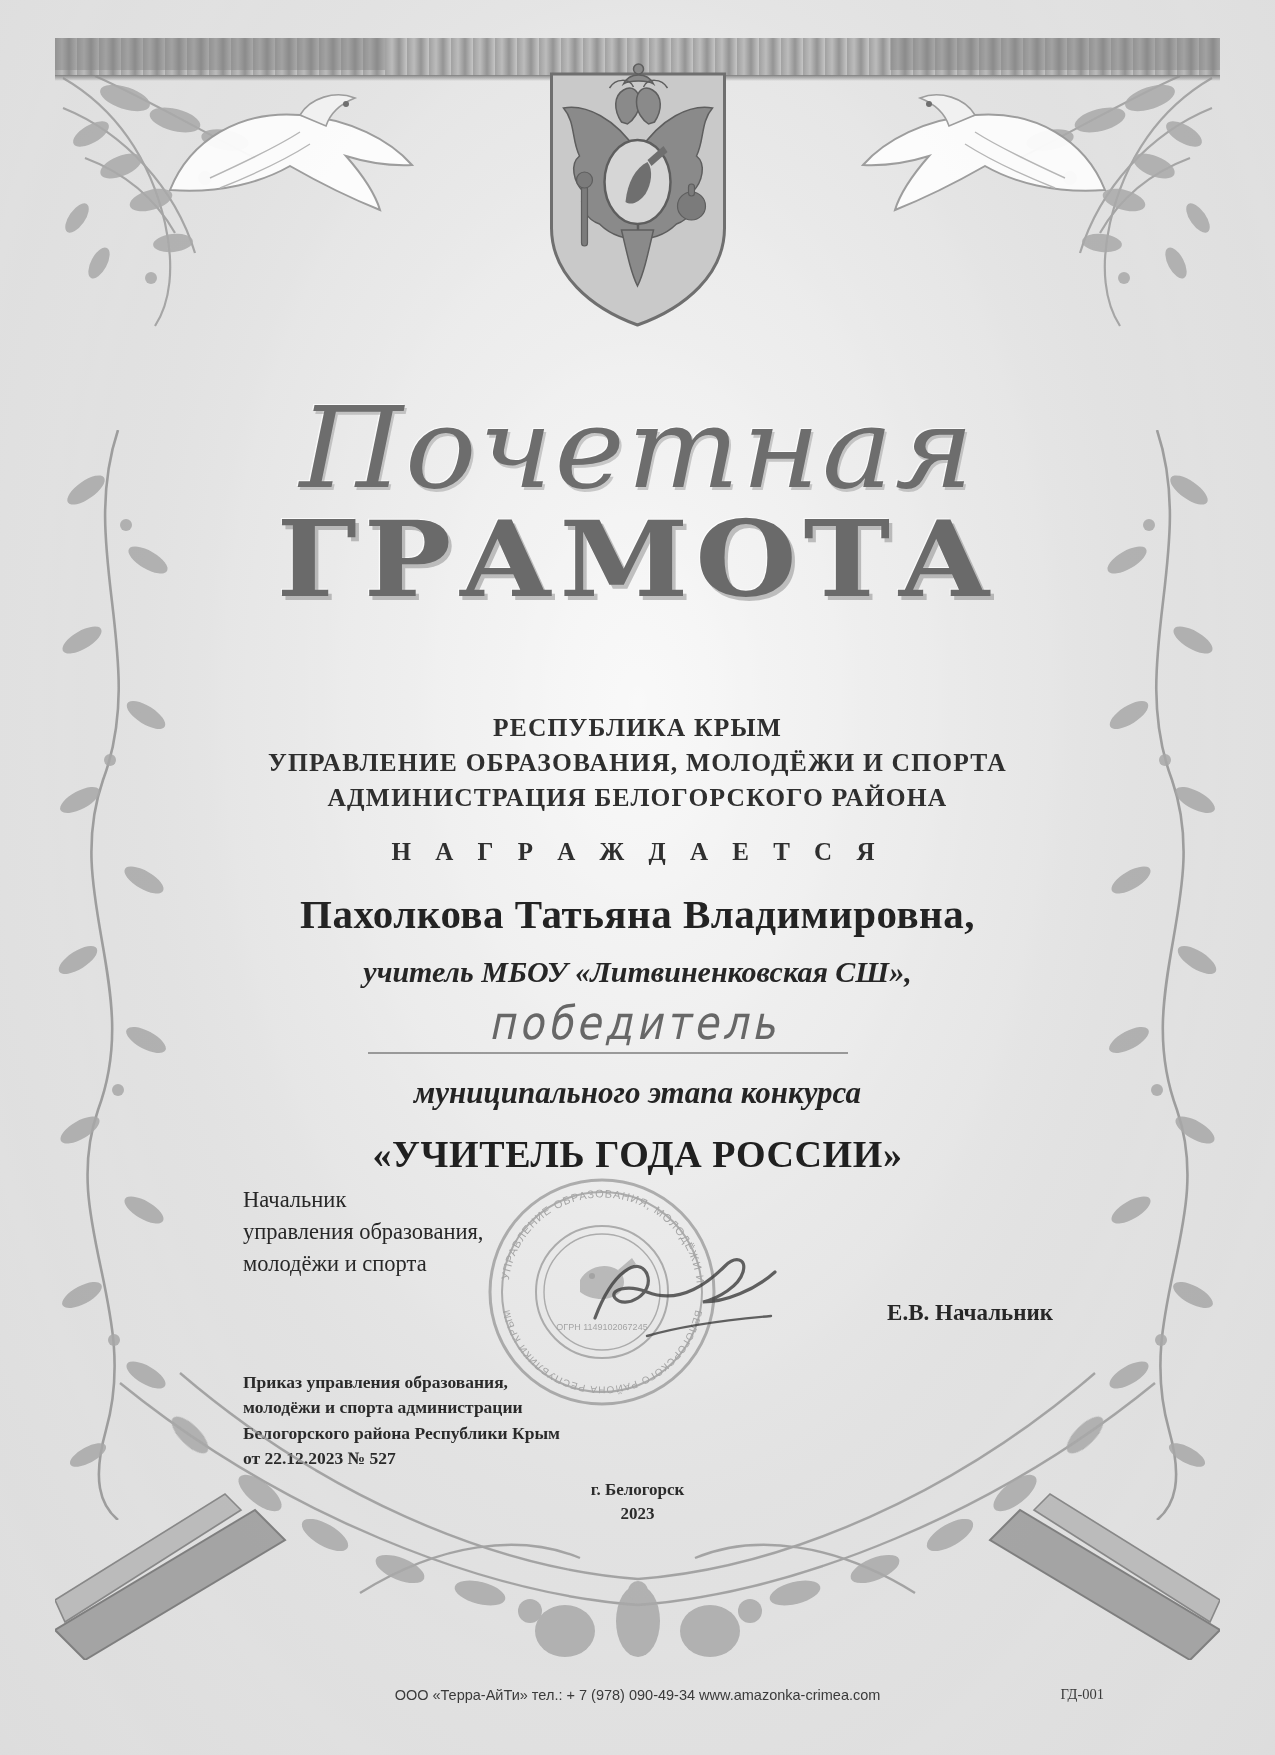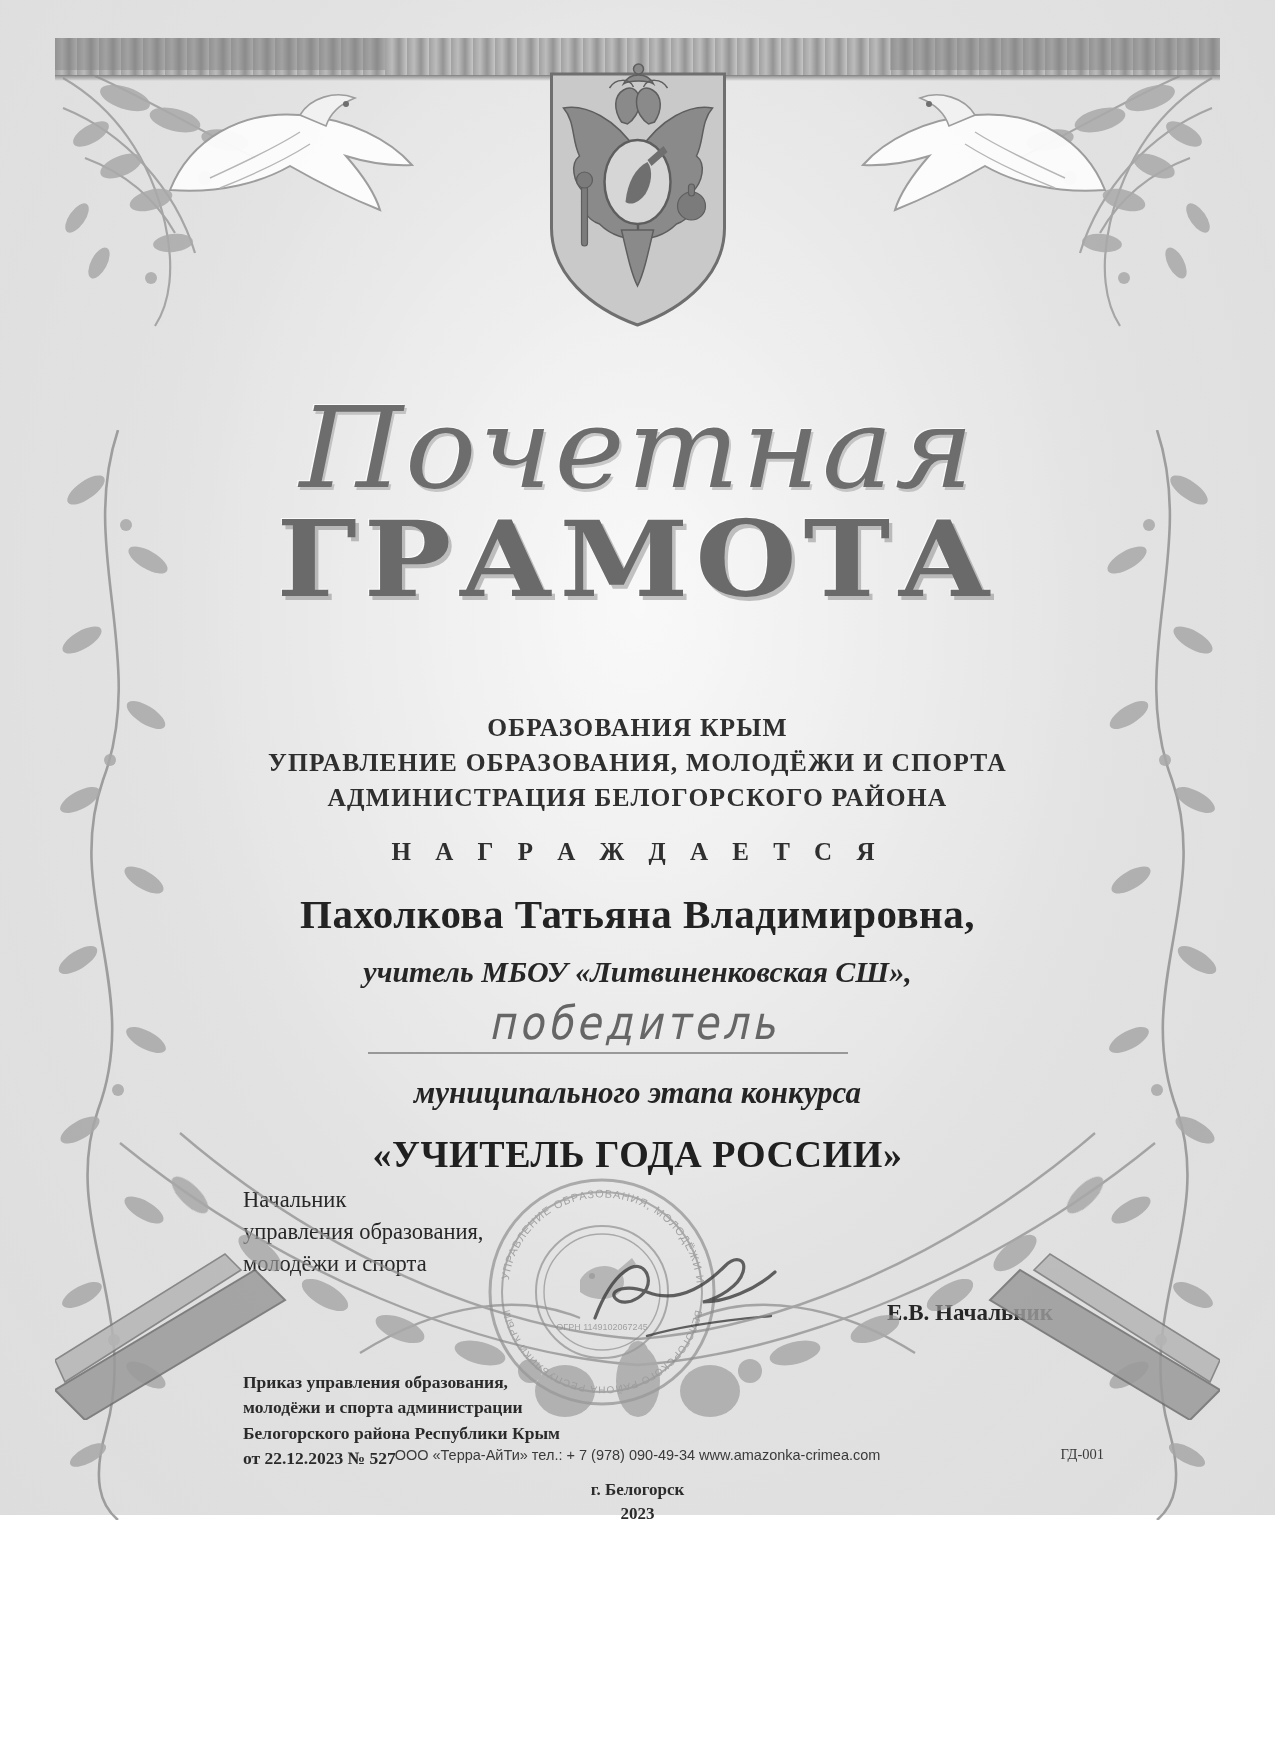--- a/index.html
+++ b/index.html
@@ -11,21 +11,21 @@
     width: 1275px;
     height: 1755px;
     font-family: "Liberation Serif", serif;
     color: #2b2b2b;
     overflow: hidden;
   }
 
   #certificate {
     position: relative;
     width: 1275px;
-    height: 1515px;
+    height: 1755px;
     background: #7dd3fc;
     filter: grayscale(100%);
   }
 
   
   .paper-tone {
     position: absolute;
     inset: 0;
     background:
       radial-gradient(ellipse at 50% 40%, rgba(255,255,255,0.9) 0%, rgba(246,246,244,0.6) 55%, rgba(226,226,222,0.85) 100%);
@@ -498,21 +498,21 @@
         <ellipse cx="40" cy="1025" rx="20" ry="8" transform="rotate(-28 40 1025)"></ellipse>
         <circle cx="78" cy="95" r="6"></circle>
         <circle cx="62" cy="330" r="6"></circle>
         <circle cx="70" cy="660" r="6"></circle>
         <circle cx="66" cy="910" r="6"></circle>
       </g>
     </svg>
   </div>
 
   <div class="org-block">
-    <div class="org-line">ОБРАЗОВАНИЯ КРЫМ</div>
+    <div class="org-line">РЕСПУБЛИКА КРЫМ</div>
     <div class="org-line">УПРАВЛЕНИЕ ОБРАЗОВАНИЯ, МОЛОДЁЖИ И СПОРТА</div>
     <div class="org-line">АДМИНИСТРАЦИЯ БЕЛОГОРСКОГО РАЙОНА</div>
   </div>
 
   <div class="awarded">Н А Г Р А Ж Д А Е Т С Я</div>
   <div class="recipient">Пахолкова Татьяна Владимировна,</div>
   <div class="position">учитель МБОУ «Литвиненковская СШ»,</div>
   <div class="handwritten">победитель</div>
   <div class="hand-underline"></div>
   <div class="stage">муниципального этапа конкурса</div>

